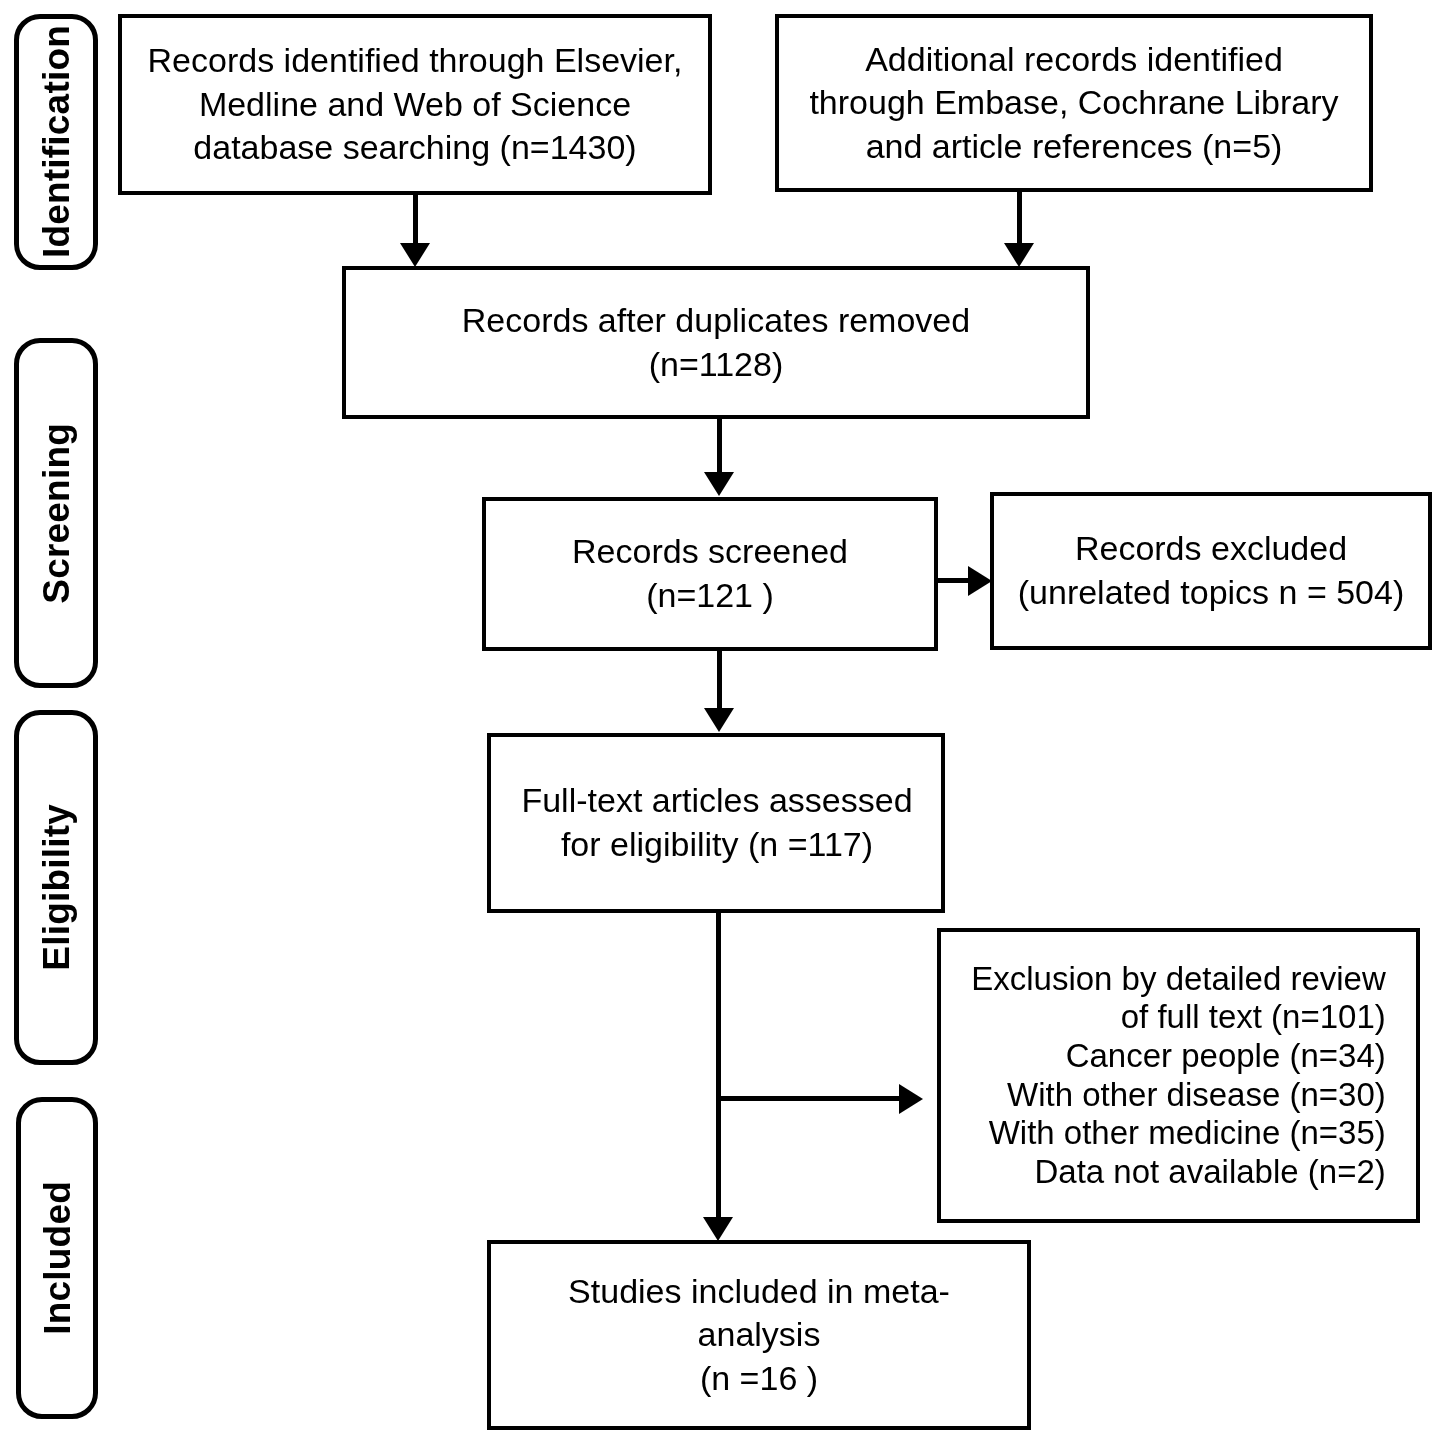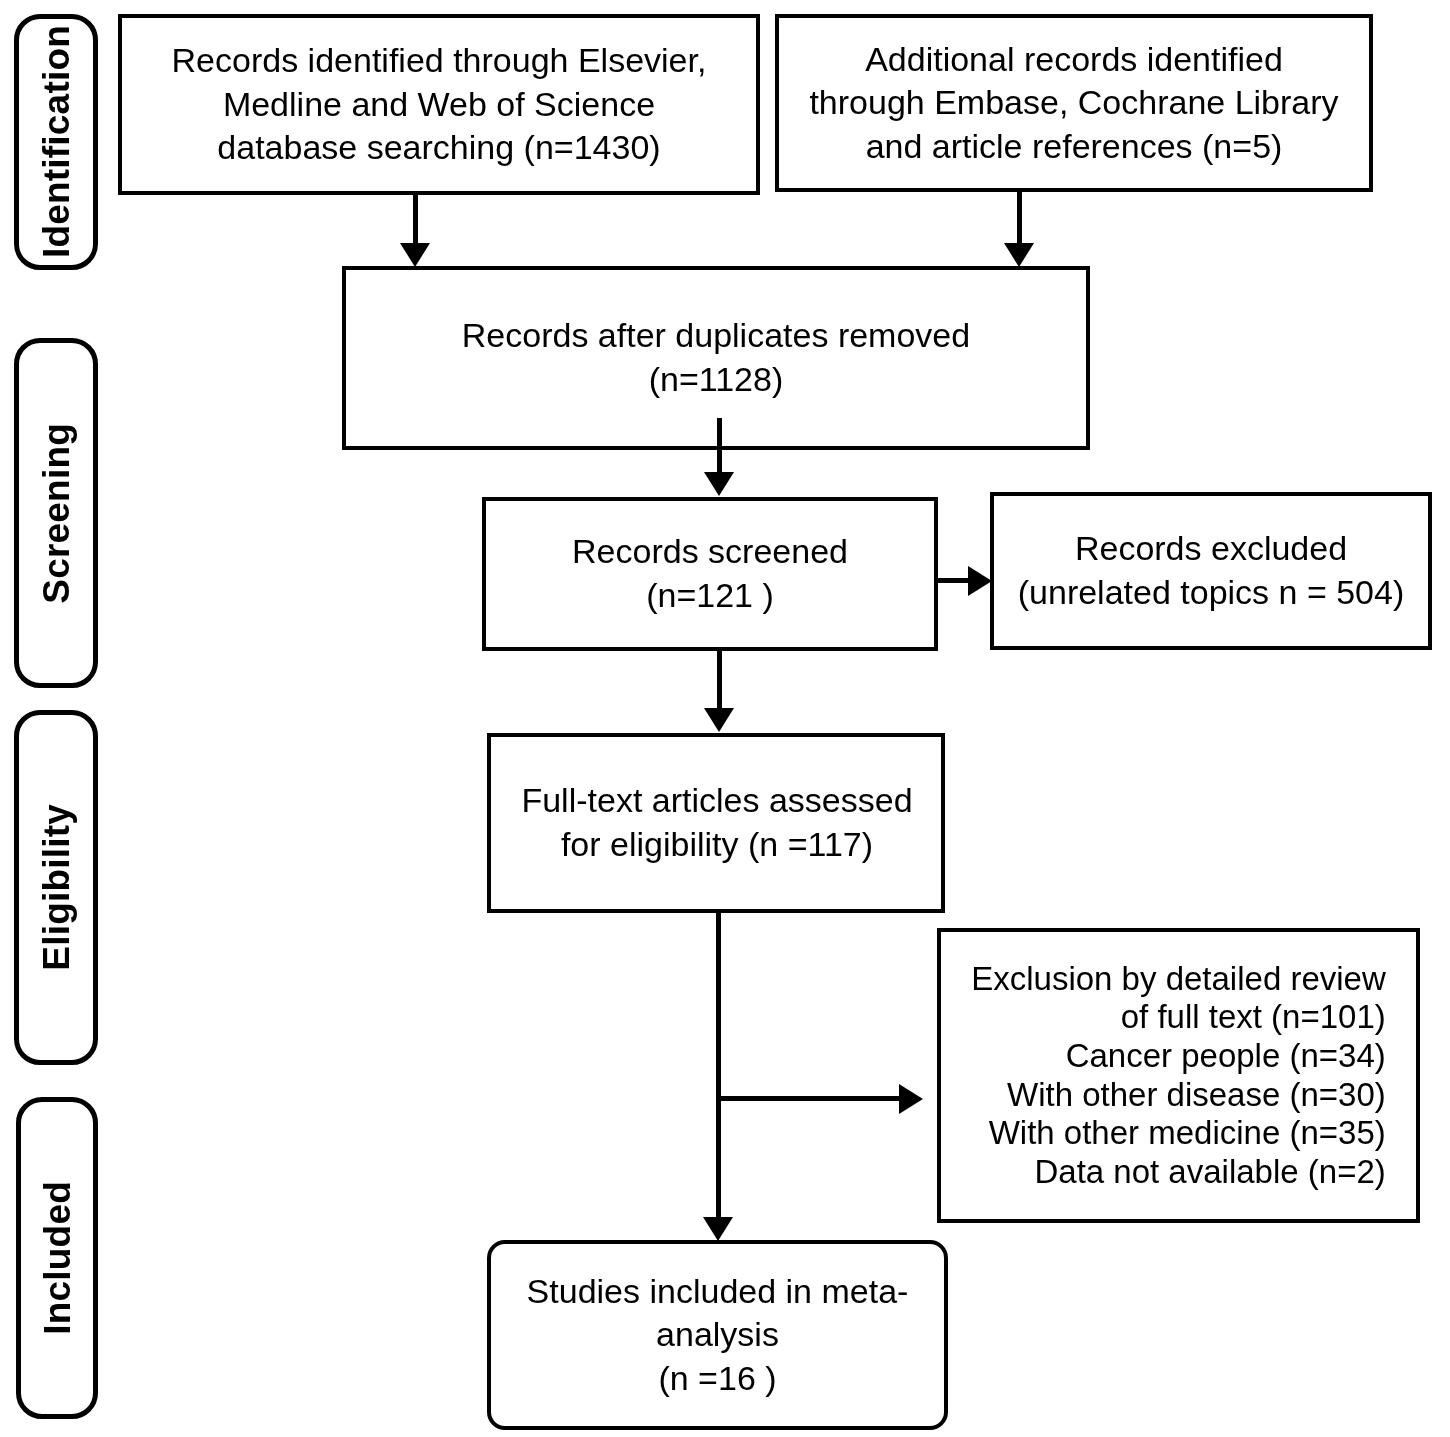--- a/index.html
+++ b/index.html
@@ -105,39 +105,39 @@
   </div>
 
   <div class="stage" style="left:14px; top:710px; width:84px; height:355px;">
     <span class="stage-label">Eligibility</span>
   </div>
 
   <div class="stage" style="left:16px; top:1097px; width:82px; height:322px;">
     <span class="stage-label">Included</span>
   </div>
 
-  <div class="box" style="left:118px; top:14px; width:642px; height:181px;">
+  <div class="box" style="left:118px; top:14px; width:594px; height:181px;">
     <span class="box-text">Records identified through Elsevier,
 Medline and Web of Science
 database searching (n=1430)</span>
   </div>
 
   <div class="box" style="left:775px; top:14px; width:598px; height:178px;">
     <span class="box-text">Additional records identified
 through Embase, Cochrane Library
 and article references (n=5)</span>
   </div>
 
   <div class="vline" style="left:413px; top:195px; height:50px;"></div>
   <div class="arrow-down" style="left:400px; top:243px;"></div>
 
   <div class="vline" style="left:1017px; top:192px; height:53px;"></div>
   <div class="arrow-down" style="left:1004px; top:243px;"></div>
 
-  <div class="box" style="left:342px; top:266px; width:748px; height:184px;">
+  <div class="box" style="left:342px; top:266px; width:748px; height:153px;">
     <span class="box-text">Records after duplicates removed
 (n=1128)</span>
   </div>
 
   <div class="vline" style="left:717px; top:418px; height:56px;"></div>
   <div class="arrow-down" style="left:704px; top:472px;"></div>
 
   <div class="box" style="left:482px; top:497px; width:456px; height:154px;">
     <span class="box-text">Records screened
 (n=121 )</span>
@@ -167,19 +167,19 @@
 
   <div class="box tight" style="left:937px; top:928px; width:483px; height:295px;text-align:right;">
     <span class="box-text">Exclusion by detailed review
 of  full text (n=101)
 Cancer people (n=34)
 With other disease (n=30)
 With other medicine (n=35)
 Data not available (n=2)</span>
   </div>
 
-  <div class="box" style="left:487px; top:1240px; width:461px; height:190px;border-radius:18px;">
+  <div class="box" style="left:487px; top:1240px; width:544px; height:190px;">
     <span class="box-text">Studies included in meta-
 analysis
 (n =16 )</span>
   </div>
 
 </div>
 
 </body></html>

